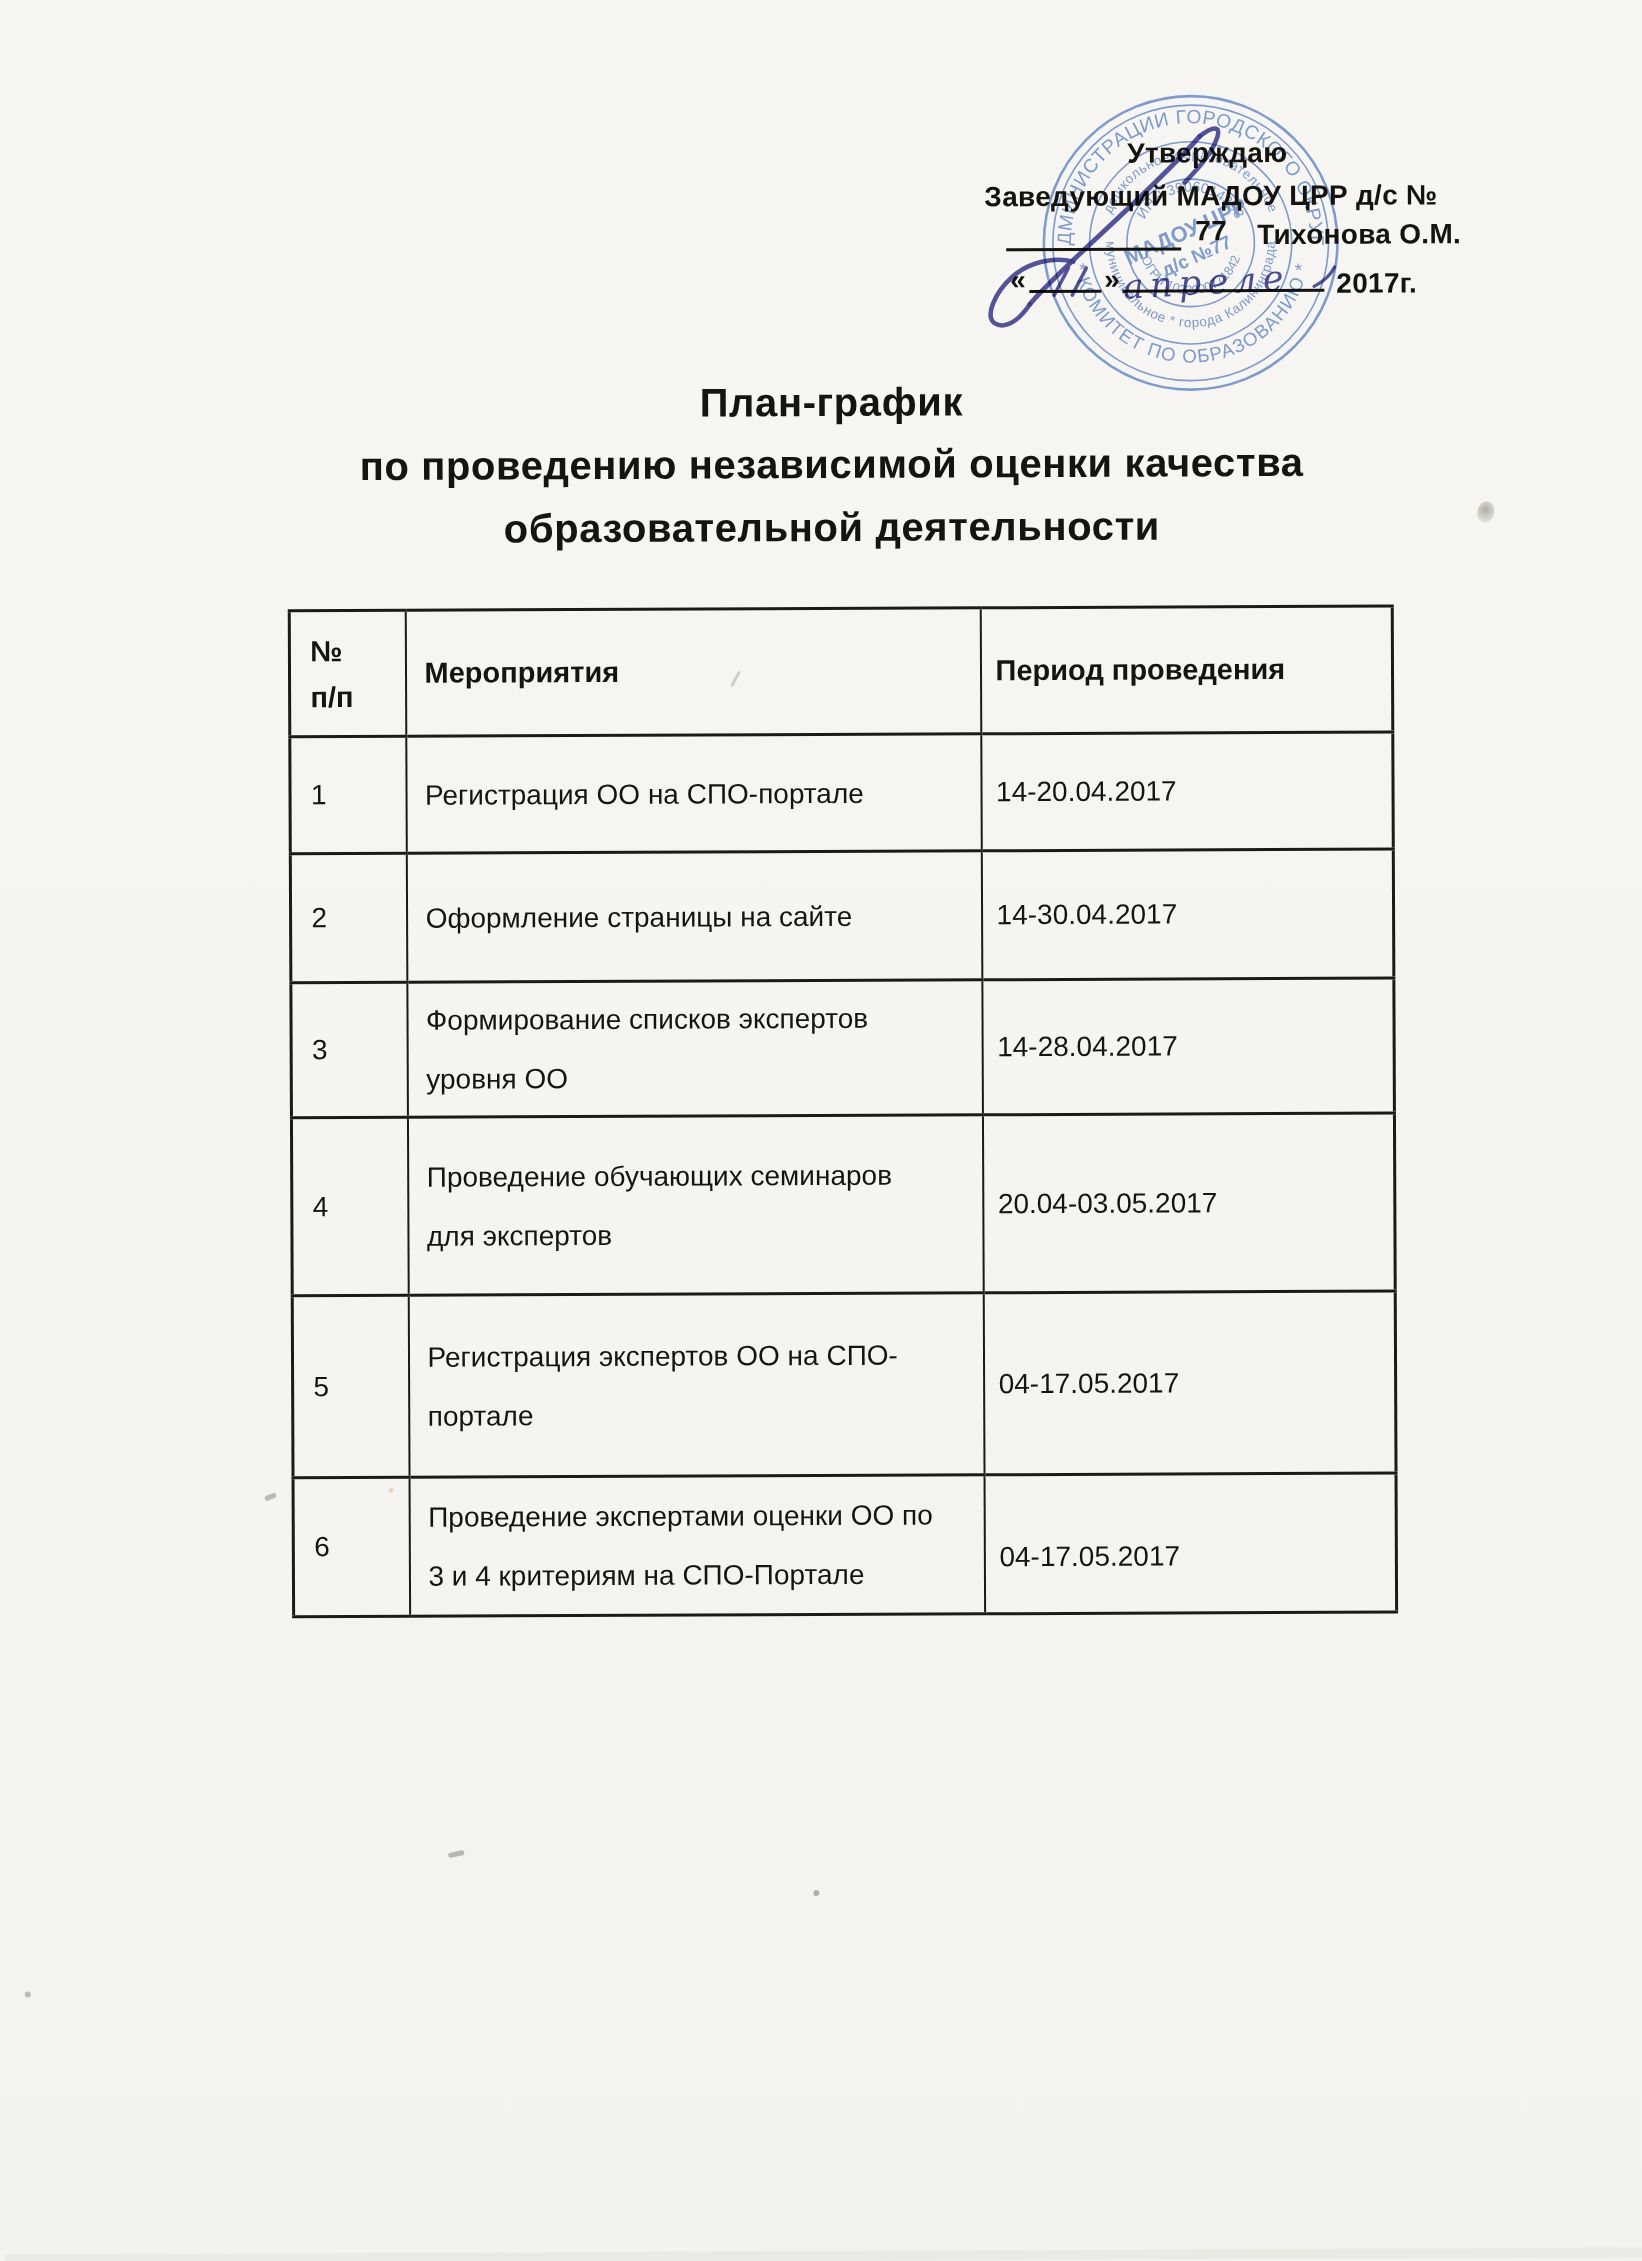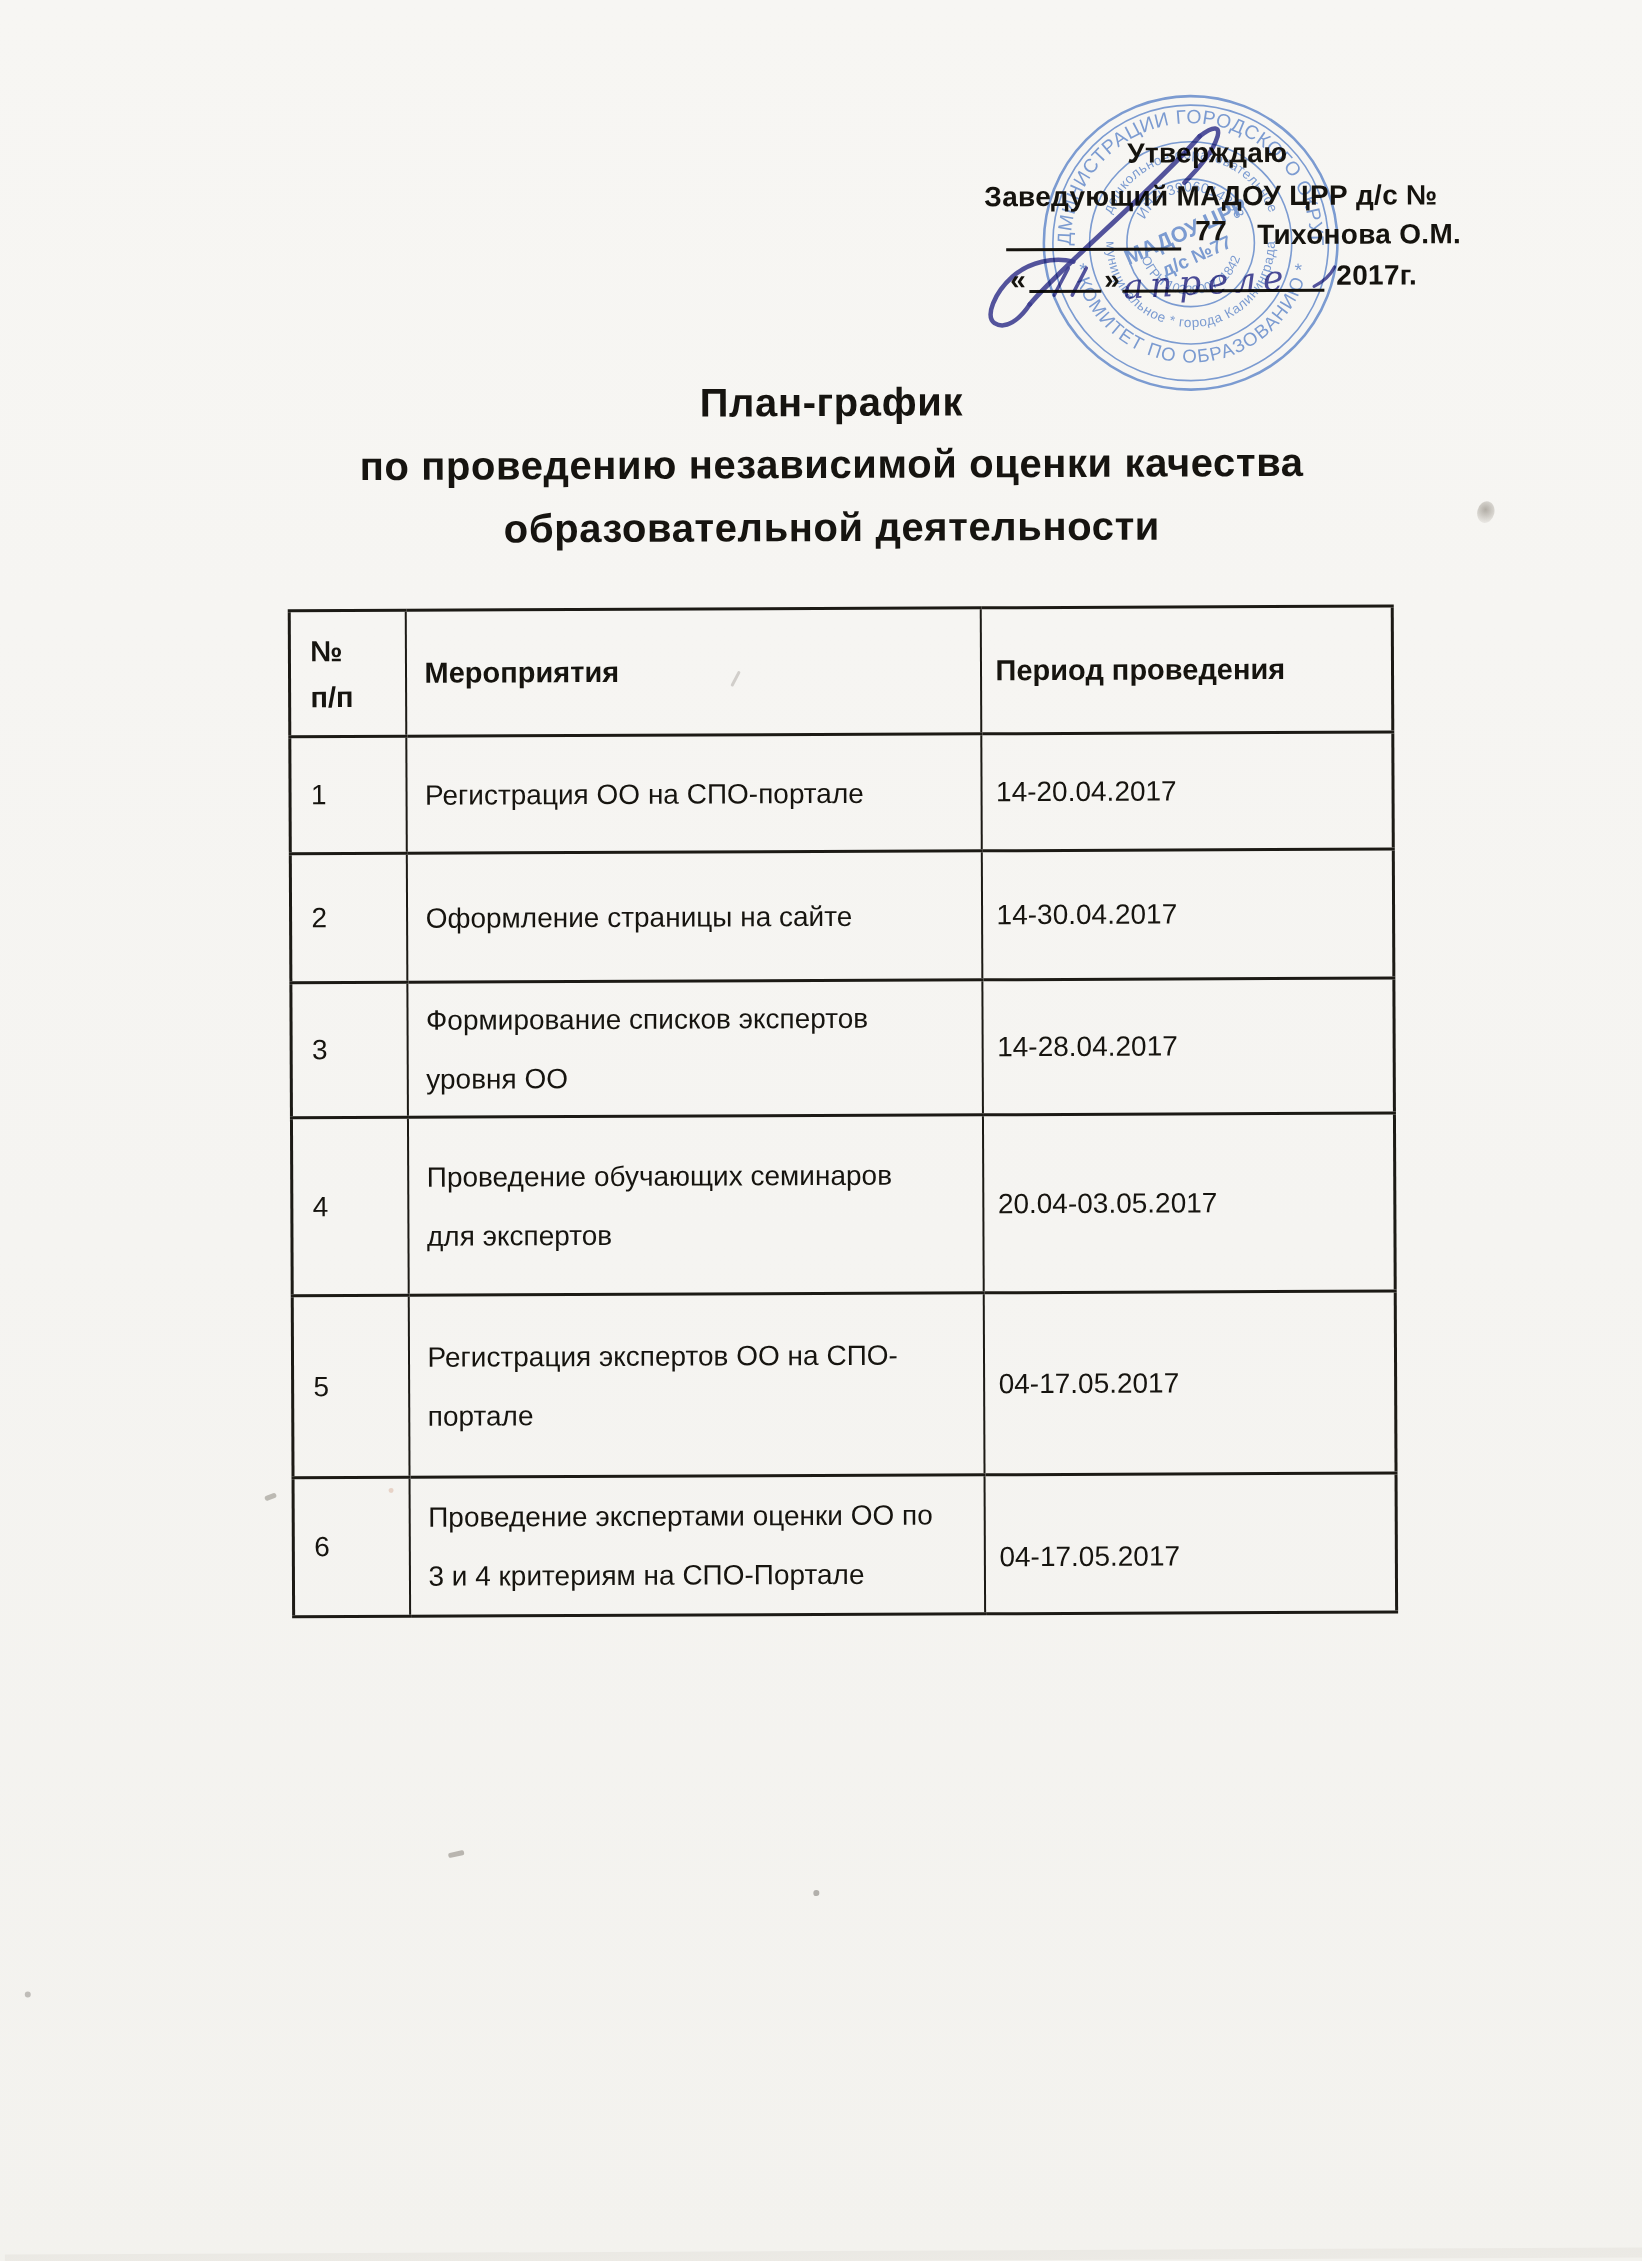--- a/index.html
+++ b/index.html
@@ -109,21 +109,21 @@
   </svg>
 
   <div class="appr appr-c" style="left:1002px;top:137px;width:419px;">Утверждаю</div>
   <div class="appr appr-c" style="left:982px;top:180px;width:466px;">Заведующий МАДОУ ЦРР д/с № 77</div>
   <div class="hline" style="left:1010px;top:249px;width:175px;height:3.2px;"></div>
   <div class="appr" style="left:1221px;top:219px;margin-left:40px;">Тихонова О.М.</div>
   <div class="appr" style="left:1014px;top:263px;">«</div>
   <div class="hline" style="left:1033px;top:291px;width:72px;height:3.2px;"></div>
   <div class="appr" style="left:1108px;top:263px;">»</div>
   <div class="hline" style="left:1126px;top:291px;width:202px;height:3.2px;"></div>
-  <div class="appr" style="left:1340px;top:260px;">2017г.</div>
+  <div class="appr" style="left:1340px;top:268px;">2017г.</div>
 
   <svg class="ink" width="451" height="283" viewBox="0 0 700 440">
     <path d="M 419 84 C 443 66 451 70 447 84 C 439 110 417 134 395 156" stroke-width="7"></path>
     <path d="M 419 84 C 374 136 294 208 234 264 C 202 294 172 322 154 344" stroke-width="7.5"></path>
     <path d="M 154 344 C 138 368 116 384 99 373 C 84 362 99 326 127 301 C 153 278 192 270 222 278" stroke-width="7"></path>
     <path d="M 192 330 C 200 314 208 300 214 288" stroke-width="5.5"></path>
     <path d="M 220 330 C 228 314 236 300 242 288" stroke-width="5.5"></path>
     <text class="month" x="300" y="336" transform="rotate(-3 300 336)">апреле</text>
     <path d="M 596 318 C 612 310 622 300 628 288" stroke-width="5"></path>
   </svg>

